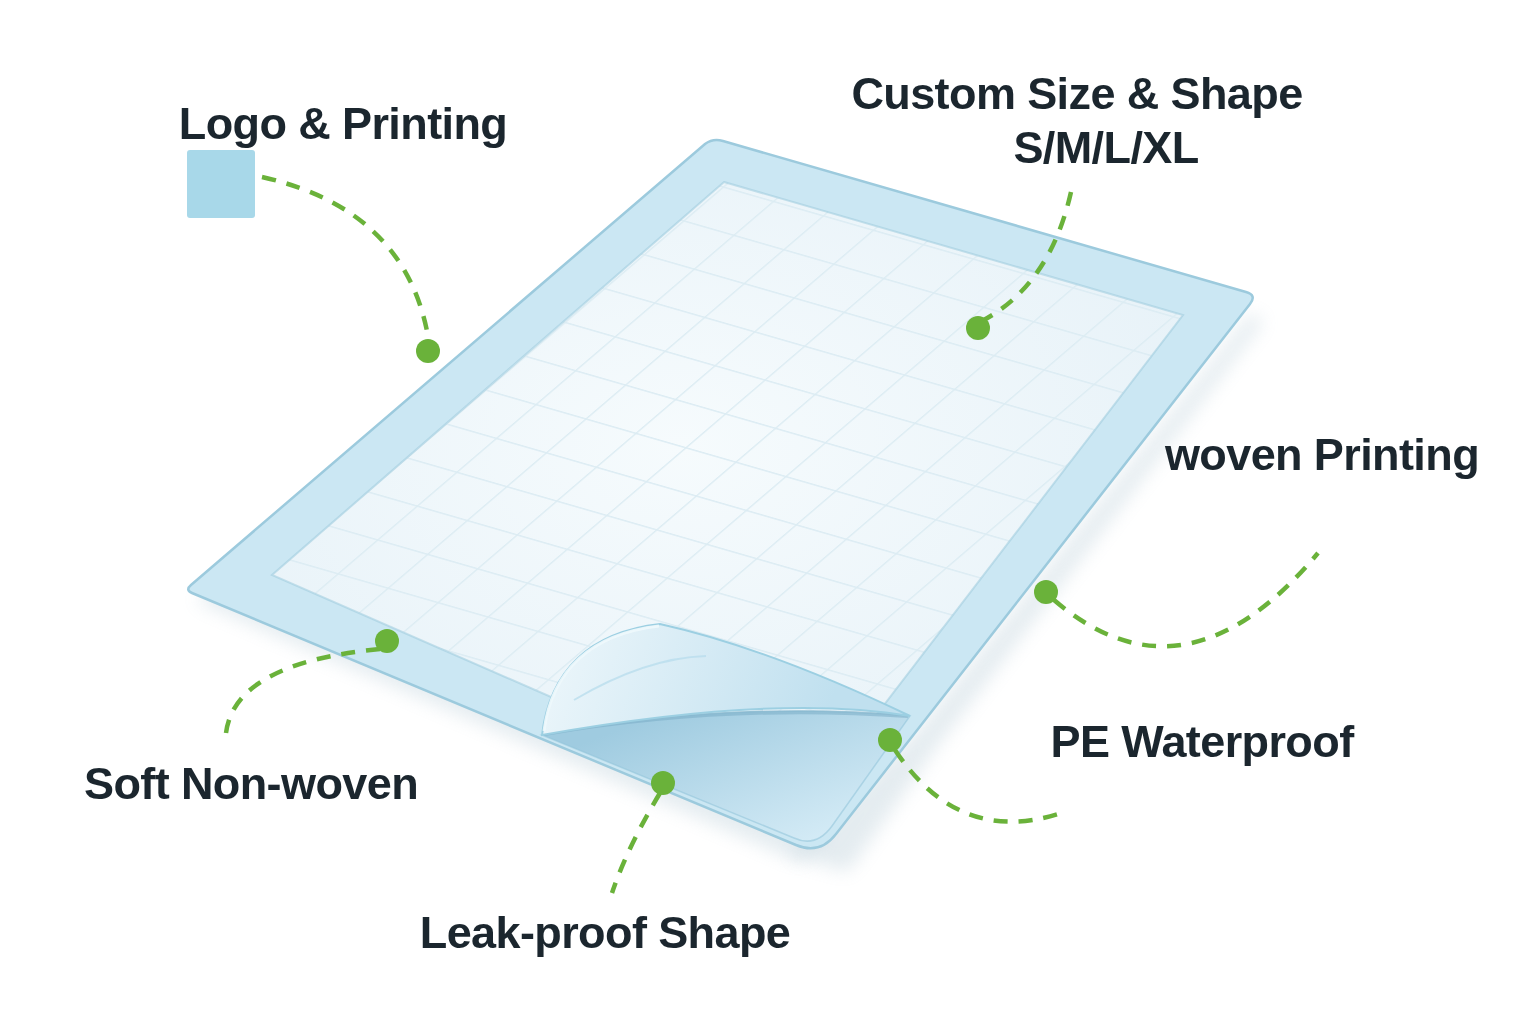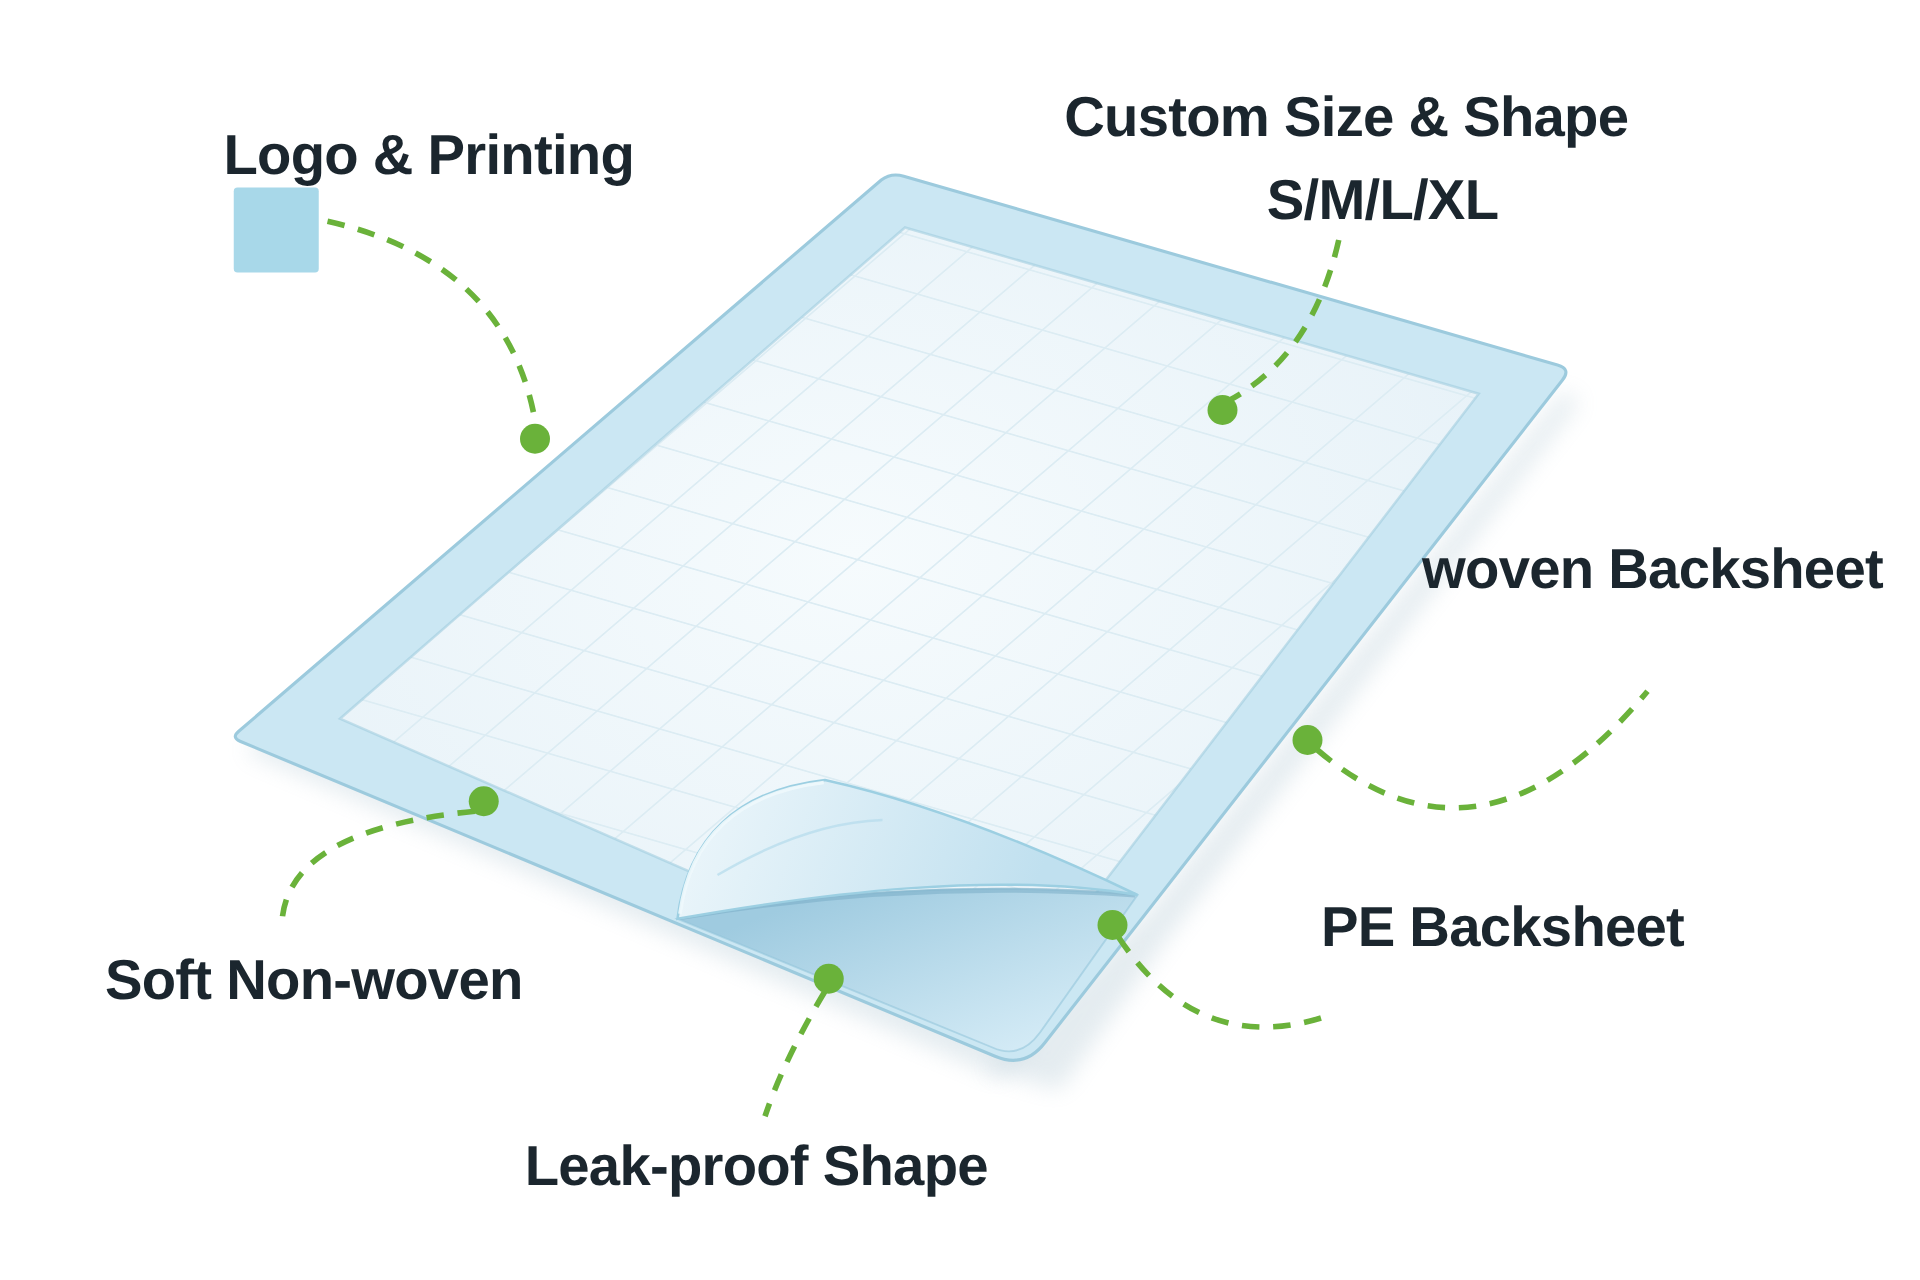--- a/index.html
+++ b/index.html
@@ -87,28 +87,28 @@
     <circle class="dot" cx="978" cy="328" r="12" fill="#6ab23a"></circle>
     <circle class="dot" cx="1046" cy="592" r="12" fill="#6ab23a"></circle>
     <circle class="dot" cx="890" cy="740" r="12" fill="#6ab23a"></circle>
     <circle class="dot" cx="387" cy="641" r="12" fill="#6ab23a"></circle>
     <circle class="dot" cx="663" cy="783" r="12" fill="#6ab23a"></circle>
   </svg>
 
   <div class="callout" style="left:343px;top:92px;">Logo &amp; Printing</div>
 
   <div class="callout" style="left:1077px;top:62px;">Custom Size &amp; Shape</div>
-  <div class="callout sub" style="left:1106px;top:128px;">S/M/L/XL</div>
+  <div class="callout sub" style="left:1106px;top:116px;">S/M/L/XL</div>
 
   <div class="callout" style="left:1322px;top:423px;">
-    <div>woven Backsheet</div>
+    <div>woven Printing</div>
   </div>
 
   <div class="callout" style="left:1202px;top:710px;">
-    <div>PE Backsheet</div>
+    <div>PE Waterproof</div>
   </div>
 
   <div class="callout" style="left:251px;top:752px;">
     <div>Soft Non-woven</div>
   </div>
 
   <div class="callout" style="left:605px;top:901px;">Leak-proof Shape</div>
 
 </div>
 

